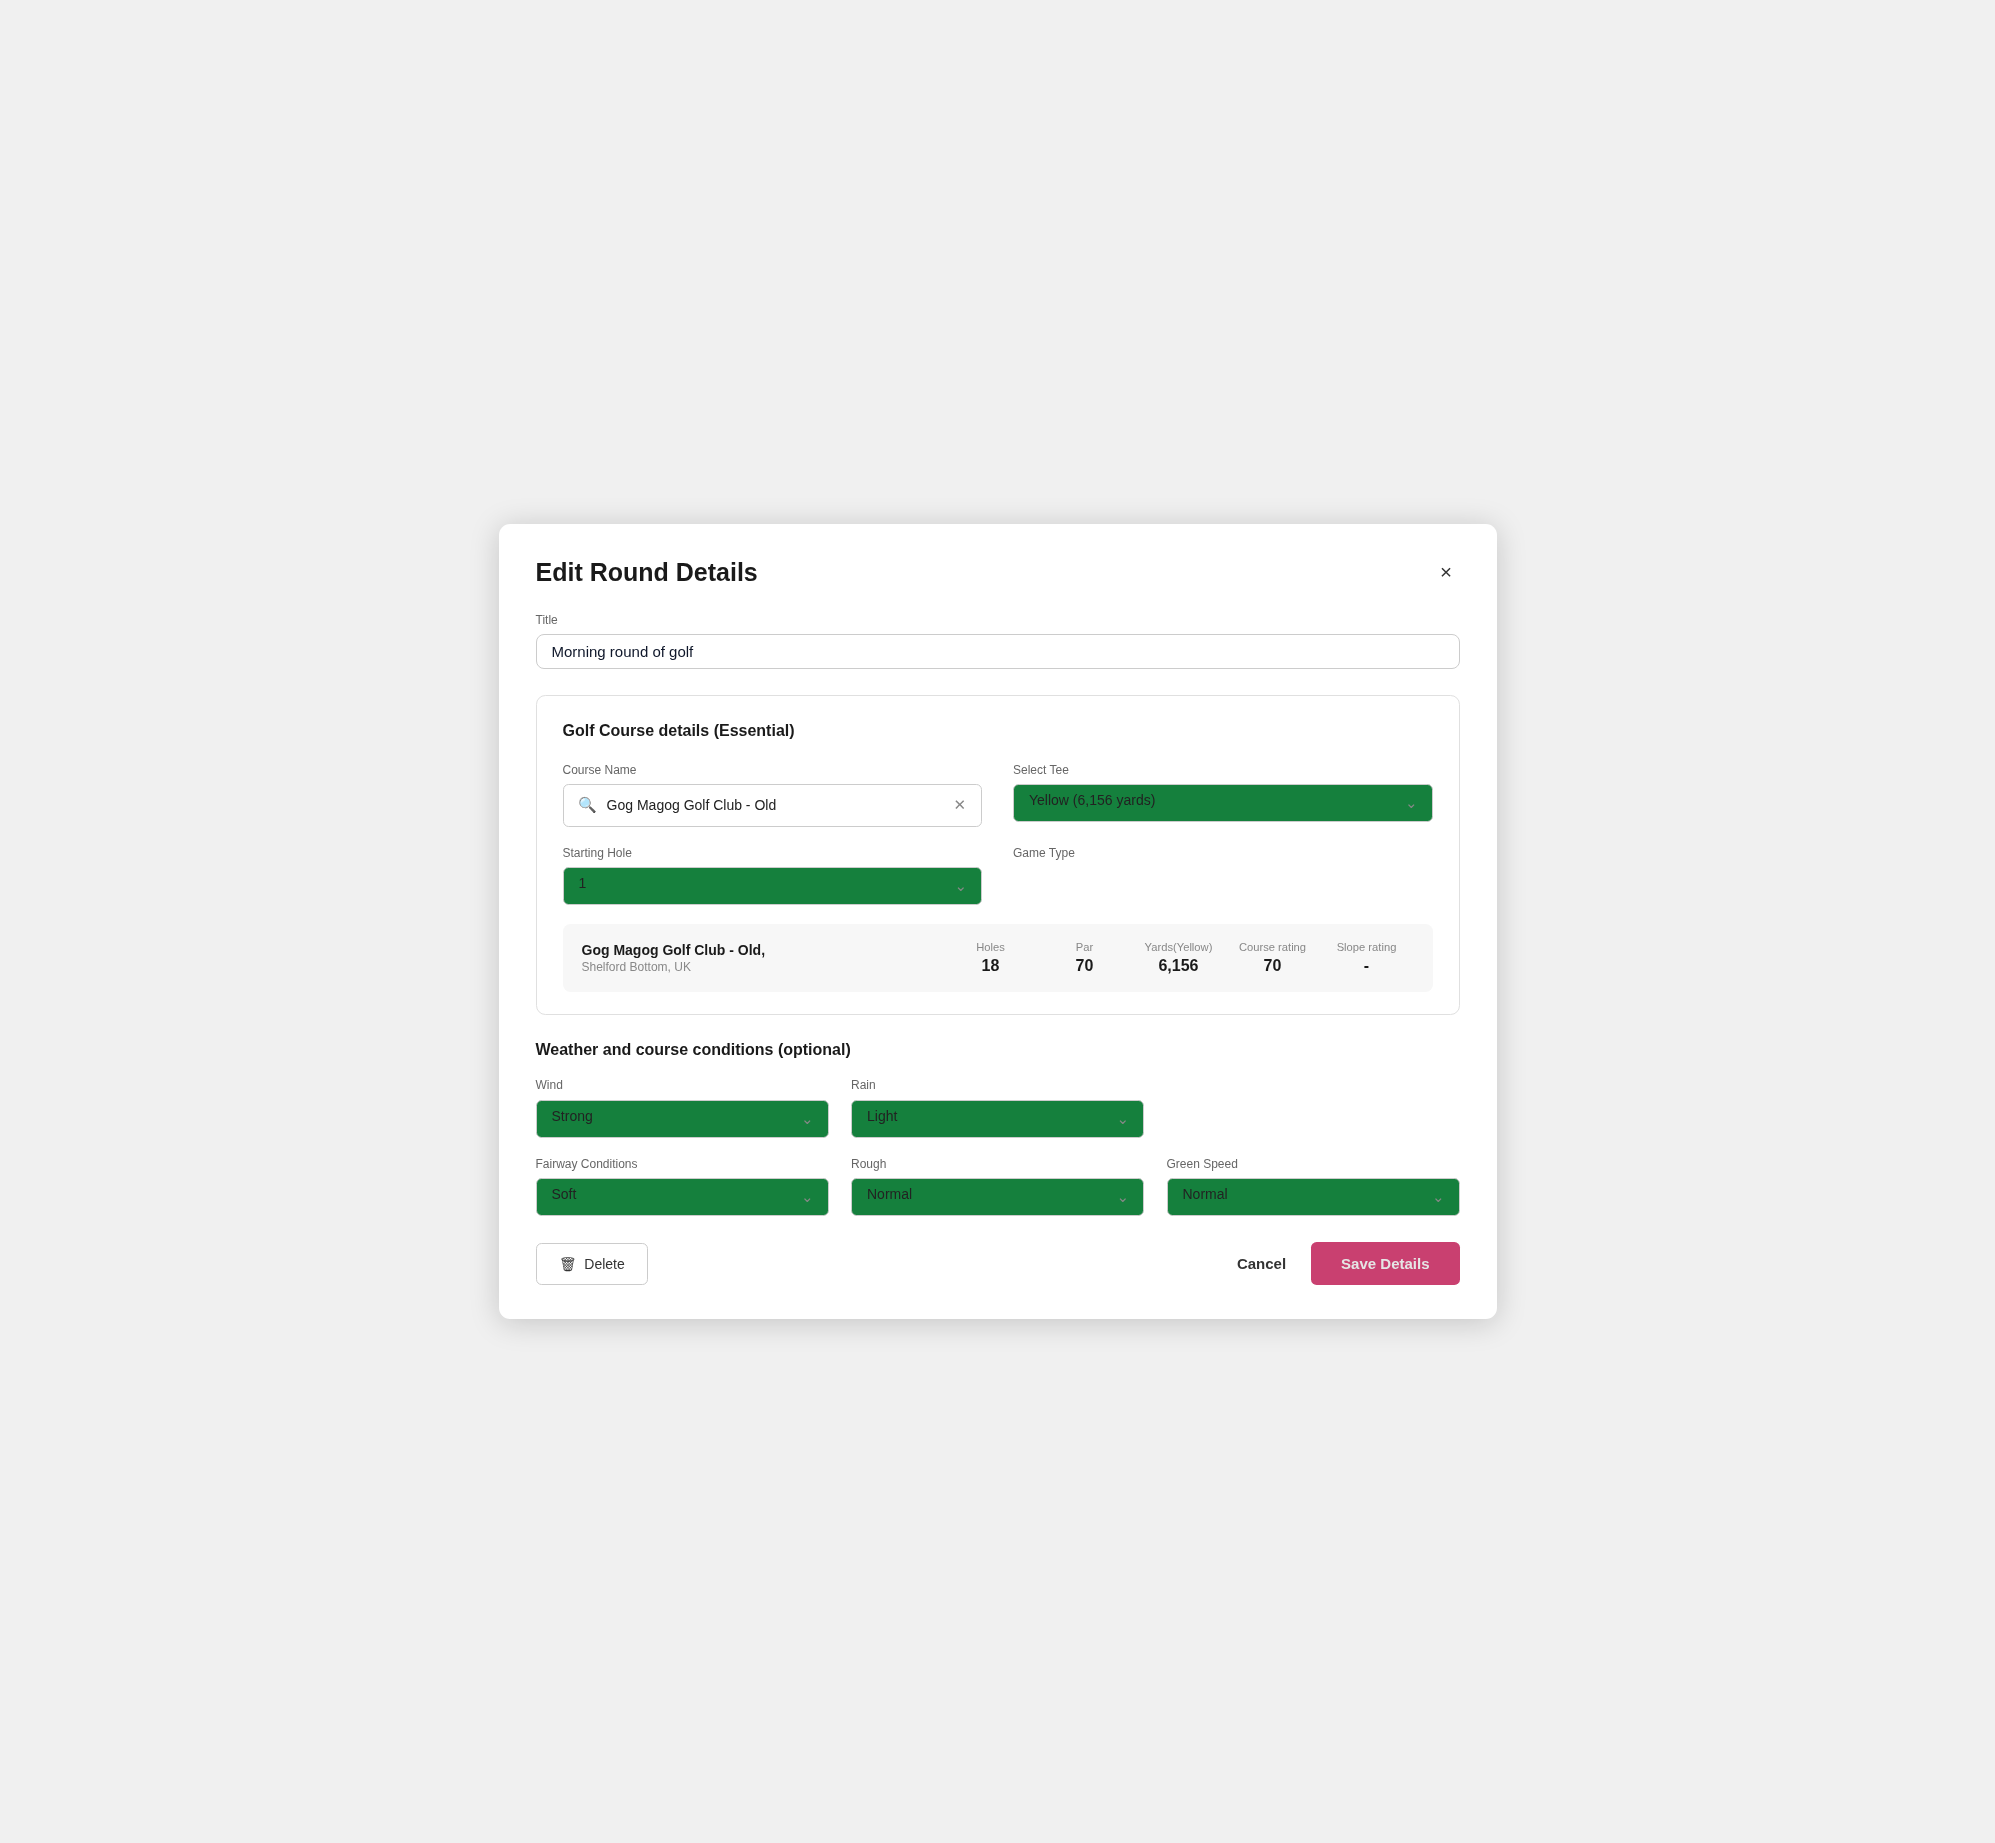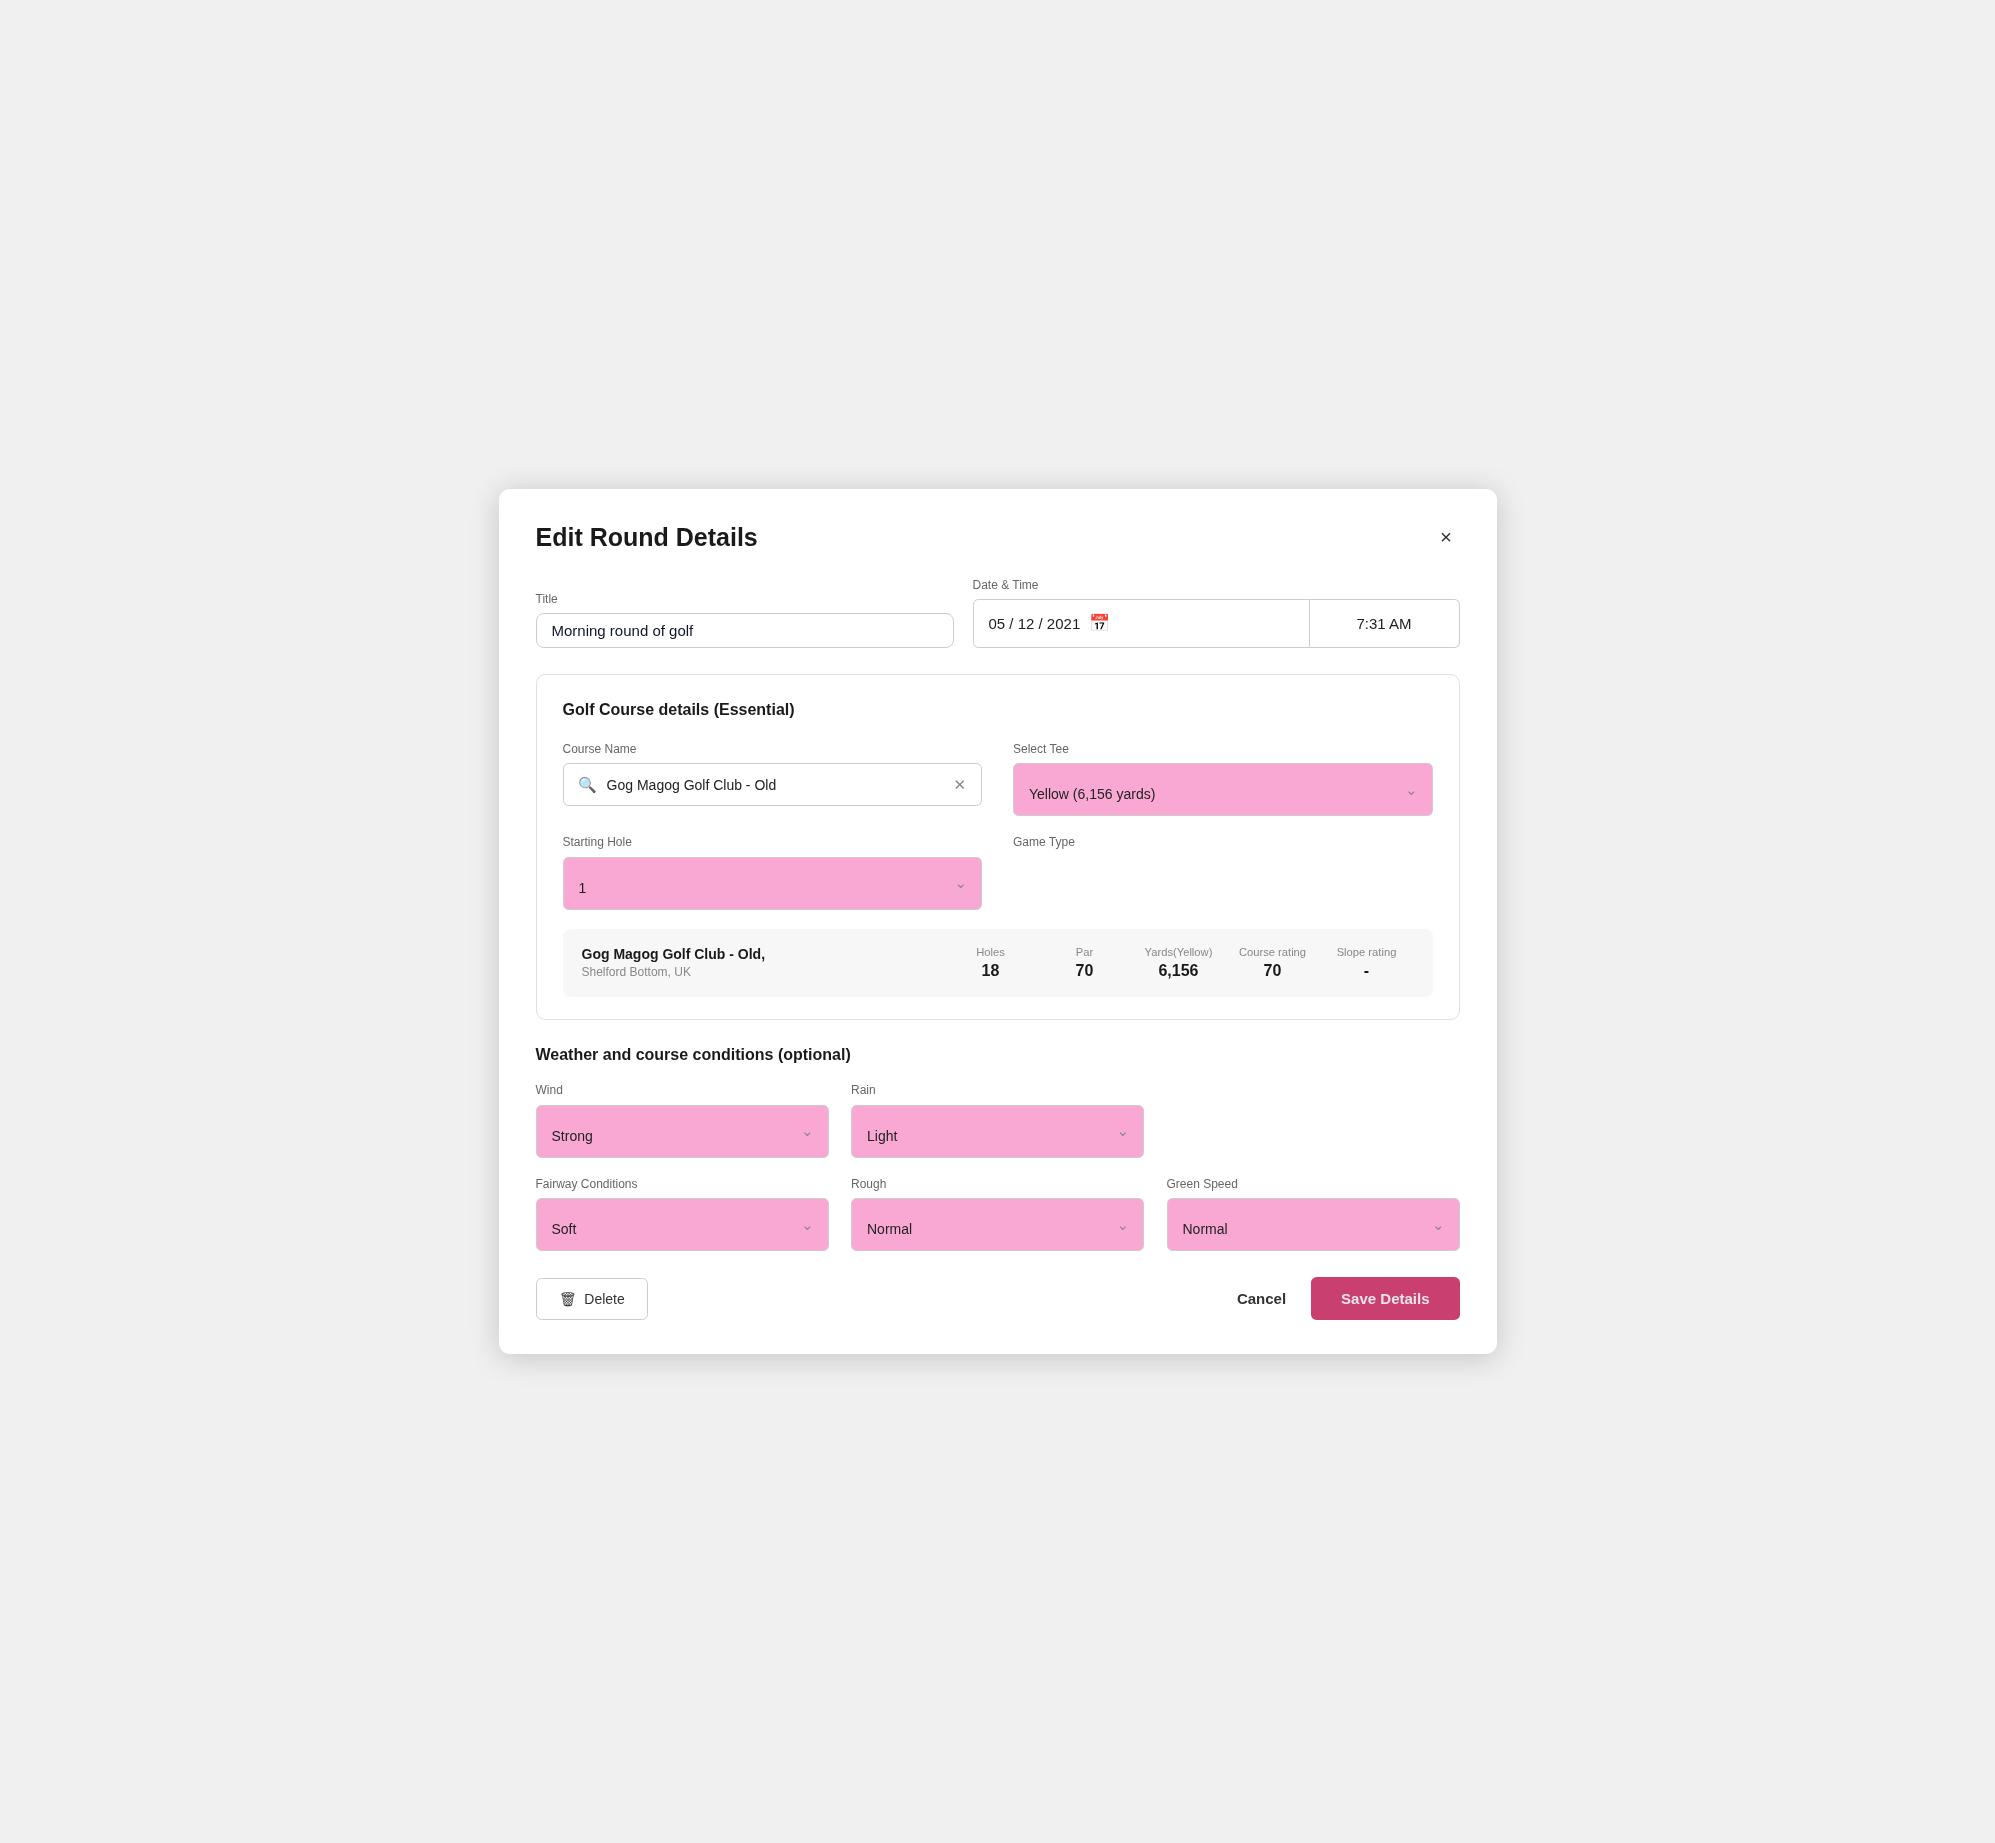--- a/index.html
+++ b/index.html
@@ -146,25 +146,25 @@
       cursor: pointer;
       font-size: 15px;
     }
     .select-wrapper {
       position: relative;
     }
     .select-field {
       width: 100%;
       border: 1.4px solid #ccc;
       border-radius: 5.6px;
-      padding: 22px 41px 13px 15px;
+      padding: 7px 41px 13px 15px;
       font-size: 14px;
       color: #222;
       appearance: none;
-      background: #f9a8d4;
+      background: #15803d;
       cursor: pointer;
       outline: none;
     }
     .chevron-icon {
       position: absolute;
       right: 15px;
       top: 50%;
       transform: translateY(-50%);
       color: #888;
       font-size: 15px;
@@ -296,32 +296,20 @@
 
   <div class="modal-header">
     <span class="modal-title">Edit Round Details</span>
     <button class="close-btn">×</button>
   </div>
 
   <div class="top-row">
     <div class="field-group title-group">
       <label class="field-label">Title</label>
       <input class="text-input" type="text" value="Morning round of golf" style="">
-    </div>
-    <div class="field-group datetime-group">
-      <label class="field-label">Date &amp; Time</label>
-      <div class="datetime-inputs">
-        <div class="date-input-wrapper">
-          <span>05 / 12 / 2021</span>
-          <span class="calendar-icon">📅</span>
-        </div>
-        <div class="time-input-wrapper">
-          <span>7:31 AM</span>
-        </div>
-      </div>
     </div>
   </div>
 
   <div class="section-box">
     <div class="section-title">Golf Course details (Essential)</div>
 
     <div class="two-col">
       <div class="field-group">
         <label class="field-label">Course Name</label>
         <div class="search-input-wrapper">

